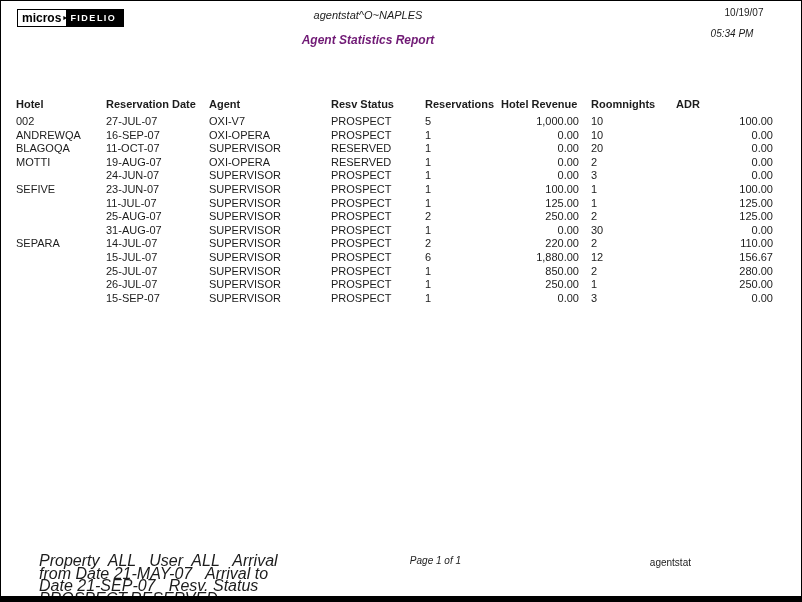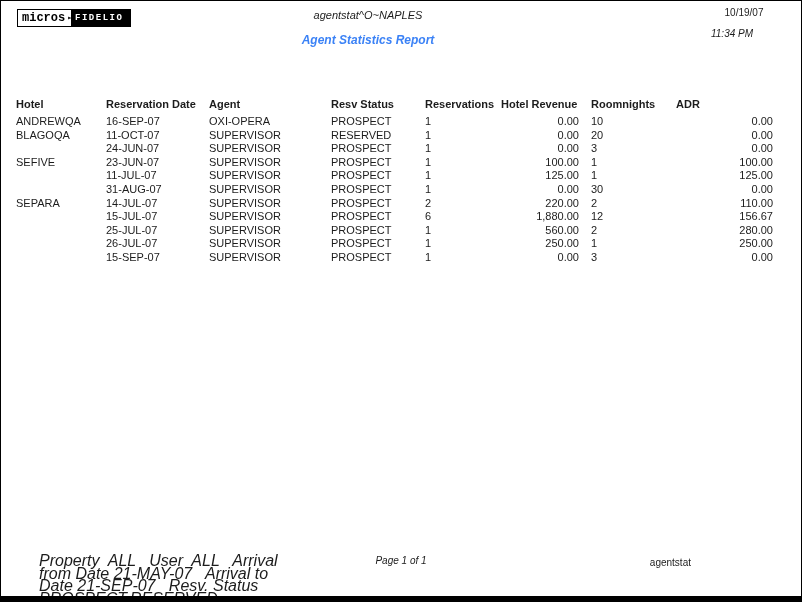--- a/index.html
+++ b/index.html
@@ -13,42 +13,41 @@
     color:#1c1c1c;
     overflow:hidden;
   }
   
   .logo-box{
     position:absolute;left:16px;top:8px;
     display:flex;align-items:flex-start;
     border:1px solid #000;
     height:16px;
     background:#fff;
-    font-family:Liberation Mono, monospace;
   }
   .logo-micros{
     font-weight:bold;font-size:12px;line-height:16px;
     padding:0 2px 0 4px;color:#000;letter-spacing:0;
   }
   .logo-sep{
     font-size:8px;line-height:16px;color:#000;margin-right:-1px;
   }
   .logo-fidelio{
     background:#000;color:#fff;font-weight:bold;
     font-size:9px;line-height:16px;letter-spacing:1.5px;
     padding:0 7px 0 4px;
   }
   .opera-logo{position:absolute;left:14px;top:28px;}
   .report-id{
     position:absolute;left:0;top:8px;width:734px;
     text-align:center;font-style:italic;font-size:11px;color:#1c1c1c;
   }
   .report-title{
     position:absolute;left:0;top:32px;width:734px;
-    text-align:center;font-style:italic;font-weight:bold;font-size:12px;color:#3b82f6;
+    text-align:center;font-style:italic;font-weight:bold;font-size:12px;color:#701a75;
   }
   .run-date{
     position:absolute;left:700px;top:6px;width:86px;
     text-align:center;font-size:10px;
   }
   .run-time{
     position:absolute;left:688px;top:27px;width:86px;
     text-align:center;font-style:italic;font-size:10px;
   }
   
@@ -75,21 +74,21 @@
   td.c5{text-align:right !important;}
   td.c7{text-align:right !important;padding-left:0 !important;}
   
   .footer-filters{
     position:absolute;left:38px;top:554px;width:260px;
     font-style:italic;font-size:16px;line-height:12.5px;
     white-space:pre-wrap;
   }
   .footer-page{
     position:absolute;left:340px;top:554px;width:120px;
-    text-align:center;font-style:italic;font-size:10px;
+    text-align:right;font-style:italic;font-size:10px;
   }
   .footer-report-name{
     position:absolute;left:570px;top:556px;width:120px;
     text-align:right;font-size:10px;
   }
 </style>
 </head>
 <body>
 
 <div class="page">
@@ -98,57 +97,77 @@
     <span class="logo-micros">micros</span>
     <span class="logo-sep">▸</span>
     <span class="logo-fidelio">FIDELIO</span>
   </div>
 
 
   <div class="report-id">agentstat^O~NAPLES</div>
   <div class="report-title">Agent Statistics Report</div>
 
   <div class="run-date">10/19/07</div>
-  <div class="run-time">11:34 PM</div>
+  <div class="run-time">05:34 PM</div>
 
   <table class="report">
     <thead>
       <tr>
           <th class="c0">Hotel</th>
           <th class="c1">Reservation Date</th>
           <th class="c2">Agent</th>
           <th class="c3">Resv Status</th>
           <th class="c4">Reservations</th>
           <th class="c5">Hotel Revenue</th>
           <th class="c6">Roomnights</th>
           <th class="c7">ADR</th>
         </tr>
     </thead>
     <tbody>
         <tr>
+          <td class="c0">002</td>
+          <td class="c1">27-JUL-07</td>
+          <td class="c2">OXI-V7</td>
+          <td class="c3">PROSPECT</td>
+          <td class="c4">5</td>
+          <td class="c5">1,000.00</td>
+          <td class="c6">10</td>
+          <td class="c7">100.00</td>
+        </tr>
+        <tr>
           <td class="c0">ANDREWQA</td>
           <td class="c1">16-SEP-07</td>
           <td class="c2">OXI-OPERA</td>
           <td class="c3">PROSPECT</td>
           <td class="c4">1</td>
           <td class="c5">0.00</td>
           <td class="c6">10</td>
           <td class="c7">0.00</td>
         </tr>
         <tr>
           <td class="c0">BLAGOQA</td>
           <td class="c1">11-OCT-07</td>
           <td class="c2">SUPERVISOR</td>
           <td class="c3">RESERVED</td>
           <td class="c4">1</td>
           <td class="c5">0.00</td>
           <td class="c6">20</td>
           <td class="c7">0.00</td>
         </tr>
         <tr>
+          <td class="c0">MOTTI</td>
+          <td class="c1">19-AUG-07</td>
+          <td class="c2">OXI-OPERA</td>
+          <td class="c3">RESERVED</td>
+          <td class="c4">1</td>
+          <td class="c5">0.00</td>
+          <td class="c6">2</td>
+          <td class="c7">0.00</td>
+        </tr>
+        <tr>
           <td class="c0"></td>
           <td class="c1">24-JUN-07</td>
           <td class="c2">SUPERVISOR</td>
           <td class="c3">PROSPECT</td>
           <td class="c4">1</td>
           <td class="c5">0.00</td>
           <td class="c6">3</td>
           <td class="c7">0.00</td>
         </tr>
         <tr>
@@ -162,20 +181,30 @@
           <td class="c7">100.00</td>
         </tr>
         <tr>
           <td class="c0"></td>
           <td class="c1">11-JUL-07</td>
           <td class="c2">SUPERVISOR</td>
           <td class="c3">PROSPECT</td>
           <td class="c4">1</td>
           <td class="c5">125.00</td>
           <td class="c6">1</td>
+          <td class="c7">125.00</td>
+        </tr>
+        <tr>
+          <td class="c0"></td>
+          <td class="c1">25-AUG-07</td>
+          <td class="c2">SUPERVISOR</td>
+          <td class="c3">PROSPECT</td>
+          <td class="c4">2</td>
+          <td class="c5">250.00</td>
+          <td class="c6">2</td>
           <td class="c7">125.00</td>
         </tr>
         <tr>
           <td class="c0"></td>
           <td class="c1">31-AUG-07</td>
           <td class="c2">SUPERVISOR</td>
           <td class="c3">PROSPECT</td>
           <td class="c4">1</td>
           <td class="c5">0.00</td>
           <td class="c6">30</td>
@@ -200,21 +229,21 @@
           <td class="c5">1,880.00</td>
           <td class="c6">12</td>
           <td class="c7">156.67</td>
         </tr>
         <tr>
           <td class="c0"></td>
           <td class="c1">25-JUL-07</td>
           <td class="c2">SUPERVISOR</td>
           <td class="c3">PROSPECT</td>
           <td class="c4">1</td>
-          <td class="c5">560.00</td>
+          <td class="c5">850.00</td>
           <td class="c6">2</td>
           <td class="c7">280.00</td>
         </tr>
         <tr>
           <td class="c0"></td>
           <td class="c1">26-JUL-07</td>
           <td class="c2">SUPERVISOR</td>
           <td class="c3">PROSPECT</td>
           <td class="c4">1</td>
           <td class="c5">250.00</td>

